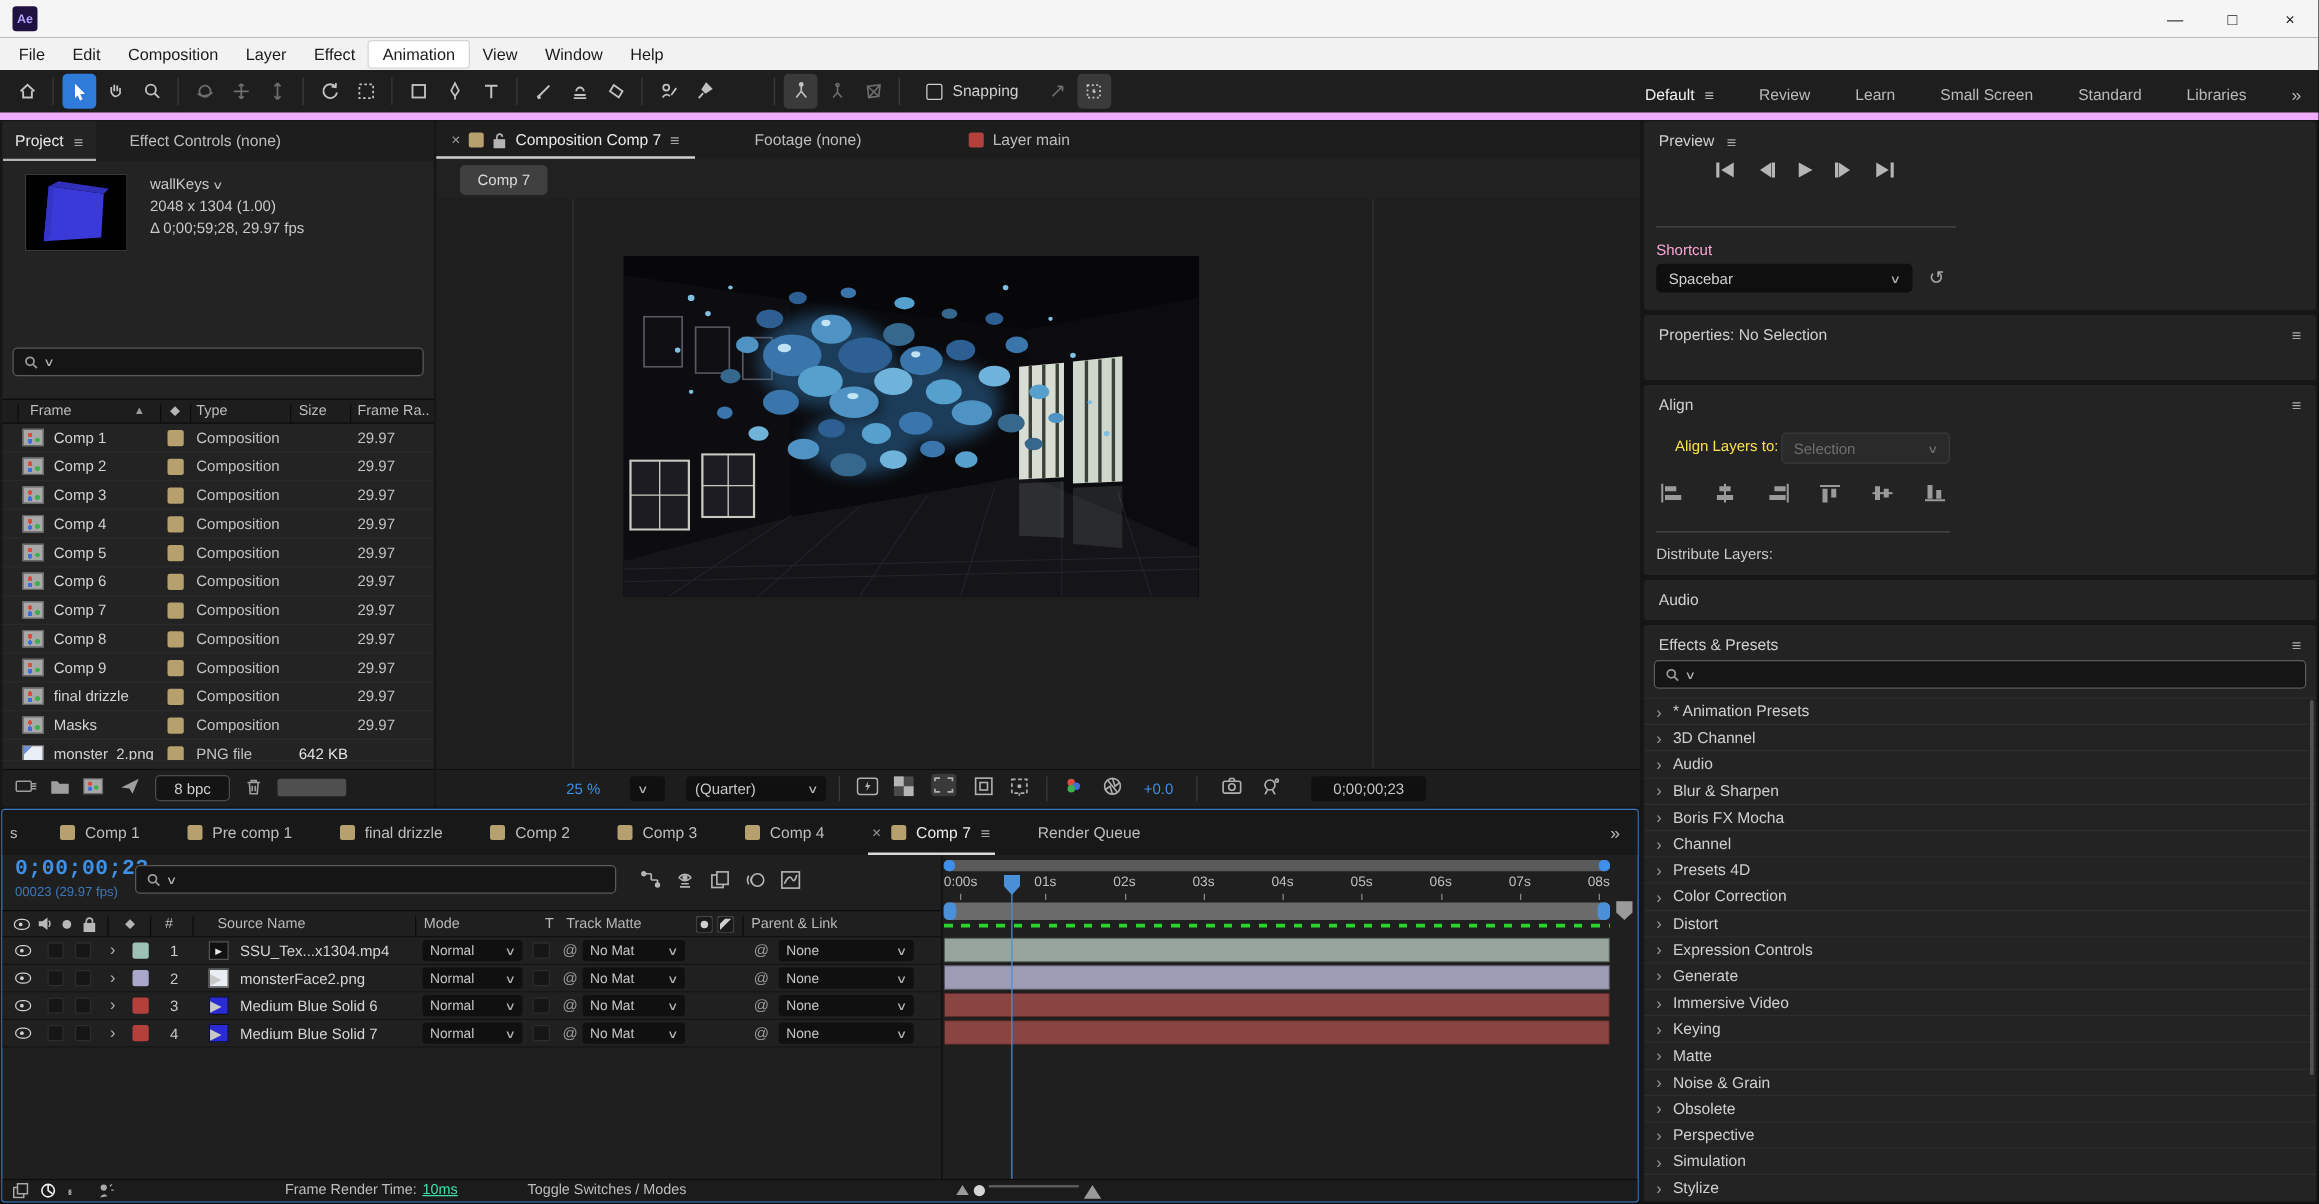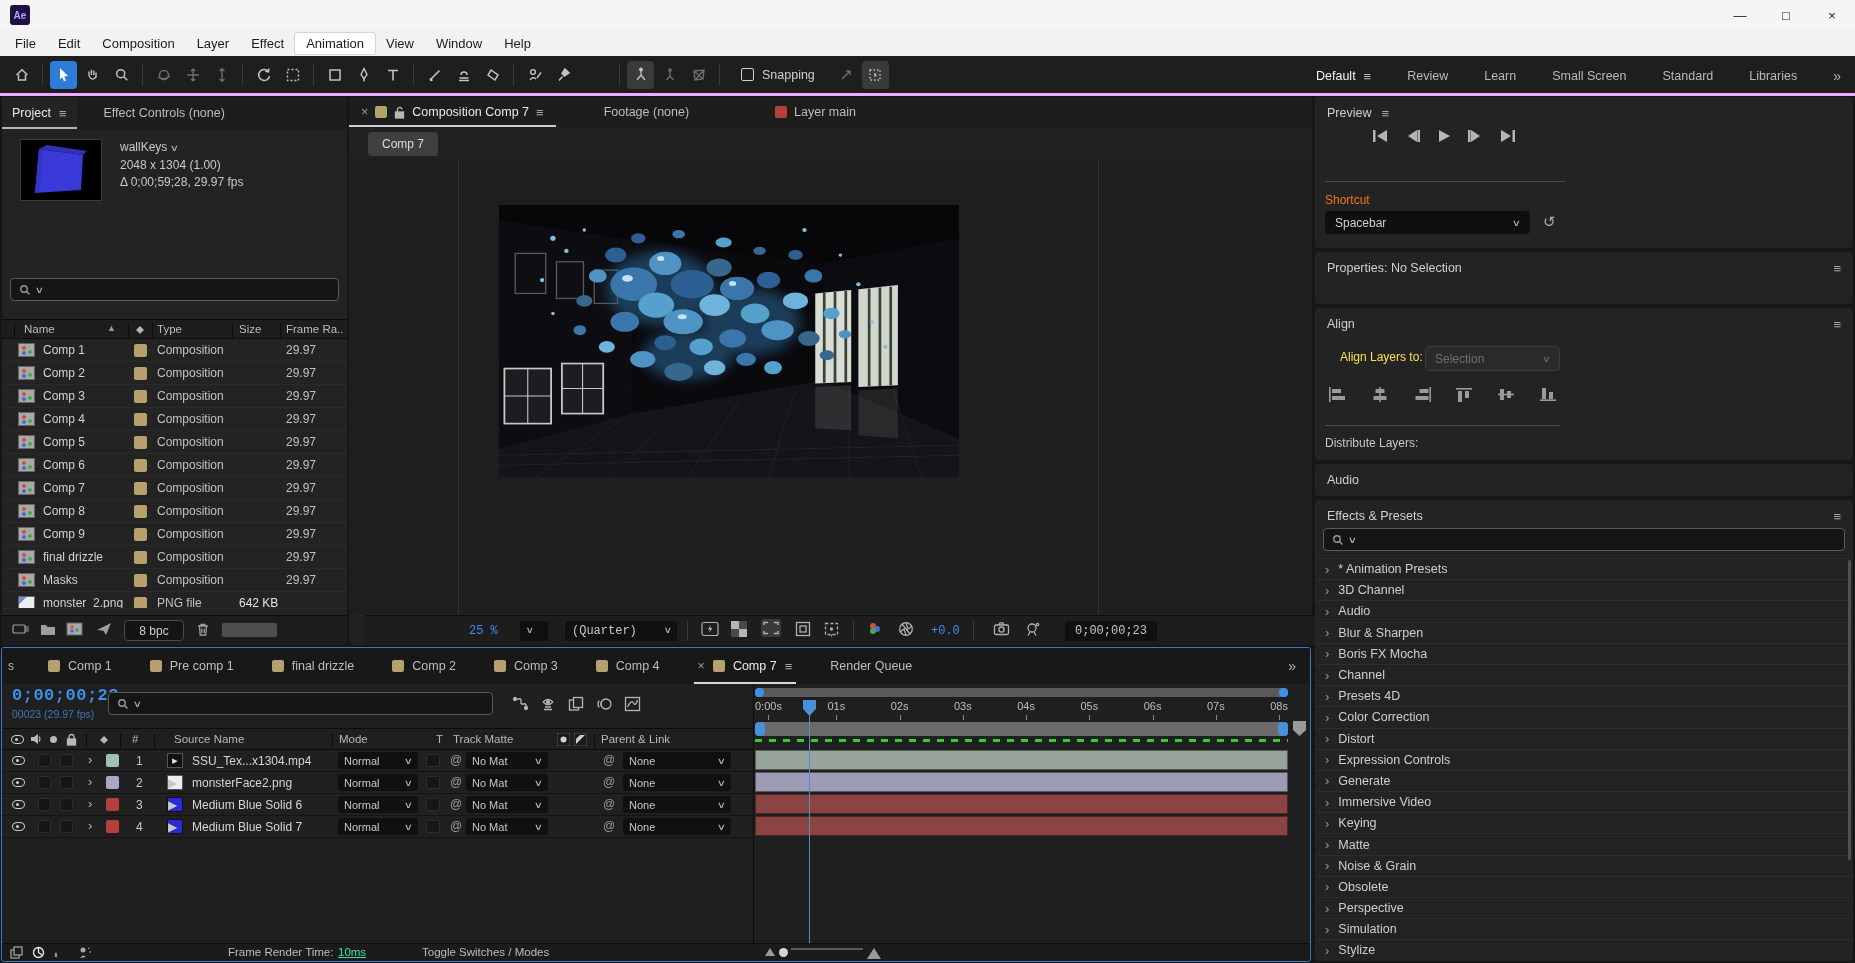--- a/index.html
+++ b/index.html
@@ -13,21 +13,21 @@
   #win-title { font-size:12.5px; }
   #win-controls { margin-left:auto; display:flex; height:30px; }
   .winbtn { width:46px; height:30px; display:flex; align-items:center; justify-content:center; font-size:13px; color:#222; }
 
   
   #menubar { position:absolute; left:0; top:30px; width:1855px; height:26px; background:#f2f2f2; display:flex; align-items:center; padding-left:4px; }
   .menu-item { padding:3px 11px; color:#1a1a1a; font-size:13px; border-radius:2px; }
   .menu-item.highlight { background:#ffffff; box-shadow:0 0 0 1px #d5d5d5; }
 
   
-  #toolbar { position:absolute; left:0; top:56px; width:1855px; height:40px; background:#1e1e1e; border-bottom:3px solid #f0abfc; display:flex; align-items:center; }
+  #toolbar { position:absolute; left:0; top:56px; width:1855px; height:40px; background:#1e1e1e; border-bottom:6px solid #f0abfc; display:flex; align-items:center; }
   #tools { display:flex; align-items:center; gap:2px; padding-left:8px; }
   .tool { width:27px; height:28px; display:flex; align-items:center; justify-content:center; color:#c2c2c2; }
   .tool.dim { color:#6e6e6e; }
   .tool.active { background:#2f7bd9; border-radius:4px; color:#fff; }
   .tool.boxed { background:#3a3a3a; border-radius:4px; }
   .tsep { width:1px; height:22px; background:#3a3a3a; margin:0 5px; }
   #snap-group { display:flex; align-items:center; gap:8px; margin-left:14px; }
   #snap-box { width:13px; height:13px; border:1.5px solid #cfcfcf; border-radius:2px; }
   #snap-label { color:#d0d0d0; font-size:12.5px; }
   #workspaces { position:absolute; right:14px; top:0; height:40px; display:flex; align-items:center; gap:36px; }
@@ -76,21 +76,21 @@
 
   
   #comp-panel { left:349px; top:97px; width:963px; height:548px; background:#212121; }
   #comp-tabs { position:absolute; left:0; top:0; width:100%; height:30px; background:#1d1d1d; display:flex; align-items:center; gap:0; border-radius:3px 3px 0 0; }
   .ctab { display:flex; align-items:center; gap:7px; padding:0 12px; height:30px; color:#bdbdbd; font-size:12.5px; }
   .ctab.active { color:#e8e8e8; box-shadow:inset 0 -2px 0 #cfcfcf; }
   #comp-breadcrumb { position:absolute; left:19px; top:35px; height:24px; padding:0 14px; background:#3f3f3f; border-radius:4px; display:flex; align-items:center; color:#dcdcdc; }
   #viewer-area { position:absolute; left:0; top:62px; width:963px; height:455px; background:#1e1e1e; overflow:hidden; }
   #viewer-img { position:absolute; left:150px; top:46px; width:460px; height:272px; background:#000; }
   .viewer-guide { position:absolute; top:0; bottom:0; width:1px; background:#333; }
-  #comp-footer { position:absolute; left:16px; top:518px; width:963px; height:30px; background:#1d1d1d; border-top:1px solid #0c0c0c; display:flex; align-items:center; border-radius:0 0 3px 3px;font-family:Liberation Mono, monospace; }
+  #comp-footer { position:absolute; left:0; top:518px; width:963px; height:30px; background:#1d1d1d; border-top:1px solid #0c0c0c; display:flex; align-items:center; border-radius:0 0 3px 3px; }
   #zoom-val { position:absolute; left:104px; color:#3e90e8; font-size:12px; }
   .fpill { background:#101010; border-radius:3px; height:20px; display:flex; align-items:center; justify-content:space-between; padding:0 7px; color:#c6c6c6; position:absolute; }
   .ficon { position:absolute; top:5px; color:#b0b0b0; }
   .fsep { position:absolute; top:5px; width:1px; height:20px; background:#3a3a3a; }
   #exposure-val { position:absolute; left:566px; color:#3e90e8; }
 
   
   #timeline-panel { left:2px; top:648px; width:1308px; height:313px; background:#1f1f1f; outline:1px solid #3a78c2; border-radius:2px; }
   #tl-tabs { position:absolute; left:0; top:0; width:100%; height:36px; background:#181818; display:flex; align-items:center; gap:30px; padding-left:6px; border-radius:2px 2px 0 0; }
   .ttab { display:flex; align-items:center; gap:8px; color:#bdbdbd; font-size:12.5px; height:36px; padding:0 4px; position:relative; }
@@ -156,21 +156,21 @@
 
   
   #right-panel { position:absolute; left:1315px; top:97px; width:538px; height:864px; background:#161616; }
   .rsection { position:absolute; left:0; width:538px; background:#232323; border-radius:3px; }
   .rtitle { position:absolute; left:12px; top:9px; font-size:12.5px; color:#d0d0d0; }
   .rburger { position:absolute; right:12px; top:9px; }
   #sec-preview { top:0; height:151px; }
   #transport { position:absolute; left:56px; top:32px; display:flex; gap:16px; }
   .tbtn { color:#b5b5b5; }
   #preview-divider { position:absolute; left:10px; top:84px; width:240px; height:1px; background:#4a4a4a; }
-  #shortcut-label { position:absolute; left:10px; top:96px; color:#f97316;text-align:right; }
+  #shortcut-label { position:absolute; left:10px; top:96px; color:#f9a8d4;text-align:right; }
   #shortcut-pill { position:absolute; left:10px; top:114px; width:205px; height:23px; background:#0f0f0f; border-radius:4px; display:flex; align-items:center; justify-content:space-between; padding:0 10px; color:#d0d0d0;text-align:right; }
   #shortcut-reset { position:absolute; left:228px; top:116px; color:#a8a8a8; font-size:15px; }
   #sec-properties { top:155px; height:52px; }
   #sec-align { top:211px; height:152px; }
   #align-to-label { position:absolute; left:25px; top:42px; color:#fde047; }
   #align-to-pill { position:absolute; left:110px; top:38px; width:135px; height:25px; background:#2a2a2a; border:1px solid #3a3a3a; border-radius:4px; display:flex; align-items:center; justify-content:space-between; padding:0 9px; color:#6f6f6f; }
   #align-icons { position:absolute; left:12px; top:78px; display:flex; gap:20px; }
   #align-divider { position:absolute; left:10px; top:117px; width:235px; height:1px; background:#4a4a4a; }
   #distribute-label { position:absolute; left:10px; top:128px; color:#c8c8c8; }
   #sec-audio { top:367px; height:32px; }
@@ -409,21 +409,21 @@
       <div>Δ 0;00;59;28, 29.97 fps</div>
     </div>
     <div id="proj-search" class="searchbox">
       <svg width="12" height="12" viewBox="0 0 12 12" fill="none" stroke="#9a9a9a" stroke-width="1.4">
           <circle cx="5" cy="5" r="3.2"></circle>
           <path d="M7.5 7.5 L10.5 10.5"></path>
         </svg>
       <span class="caret">∨</span>
     </div>
     <div id="proj-colhdr">
-      <span style="left:22px;">Name</span>
+      <span style="left:22px;">Frame</span>
       <span style="left:105px;color:#9a9a9a;font-size:9px;">▲</span>
       <span style="left:134px;color:#b5b5b5;">⬥</span>
       <span style="left:155px;">Type</span>
       <span style="left:237px;">Size</span>
       <span style="left:284px;">Frame Ra..</span>
       <span class="vline" style="left:12px;"></span>
         <span class="vline" style="left:126px;"></span>
       <span class="vline" style="left:150px;"></span>
         <span class="vline" style="left:230px;"></span>
         <span class="vline" style="left:278px;"></span>

